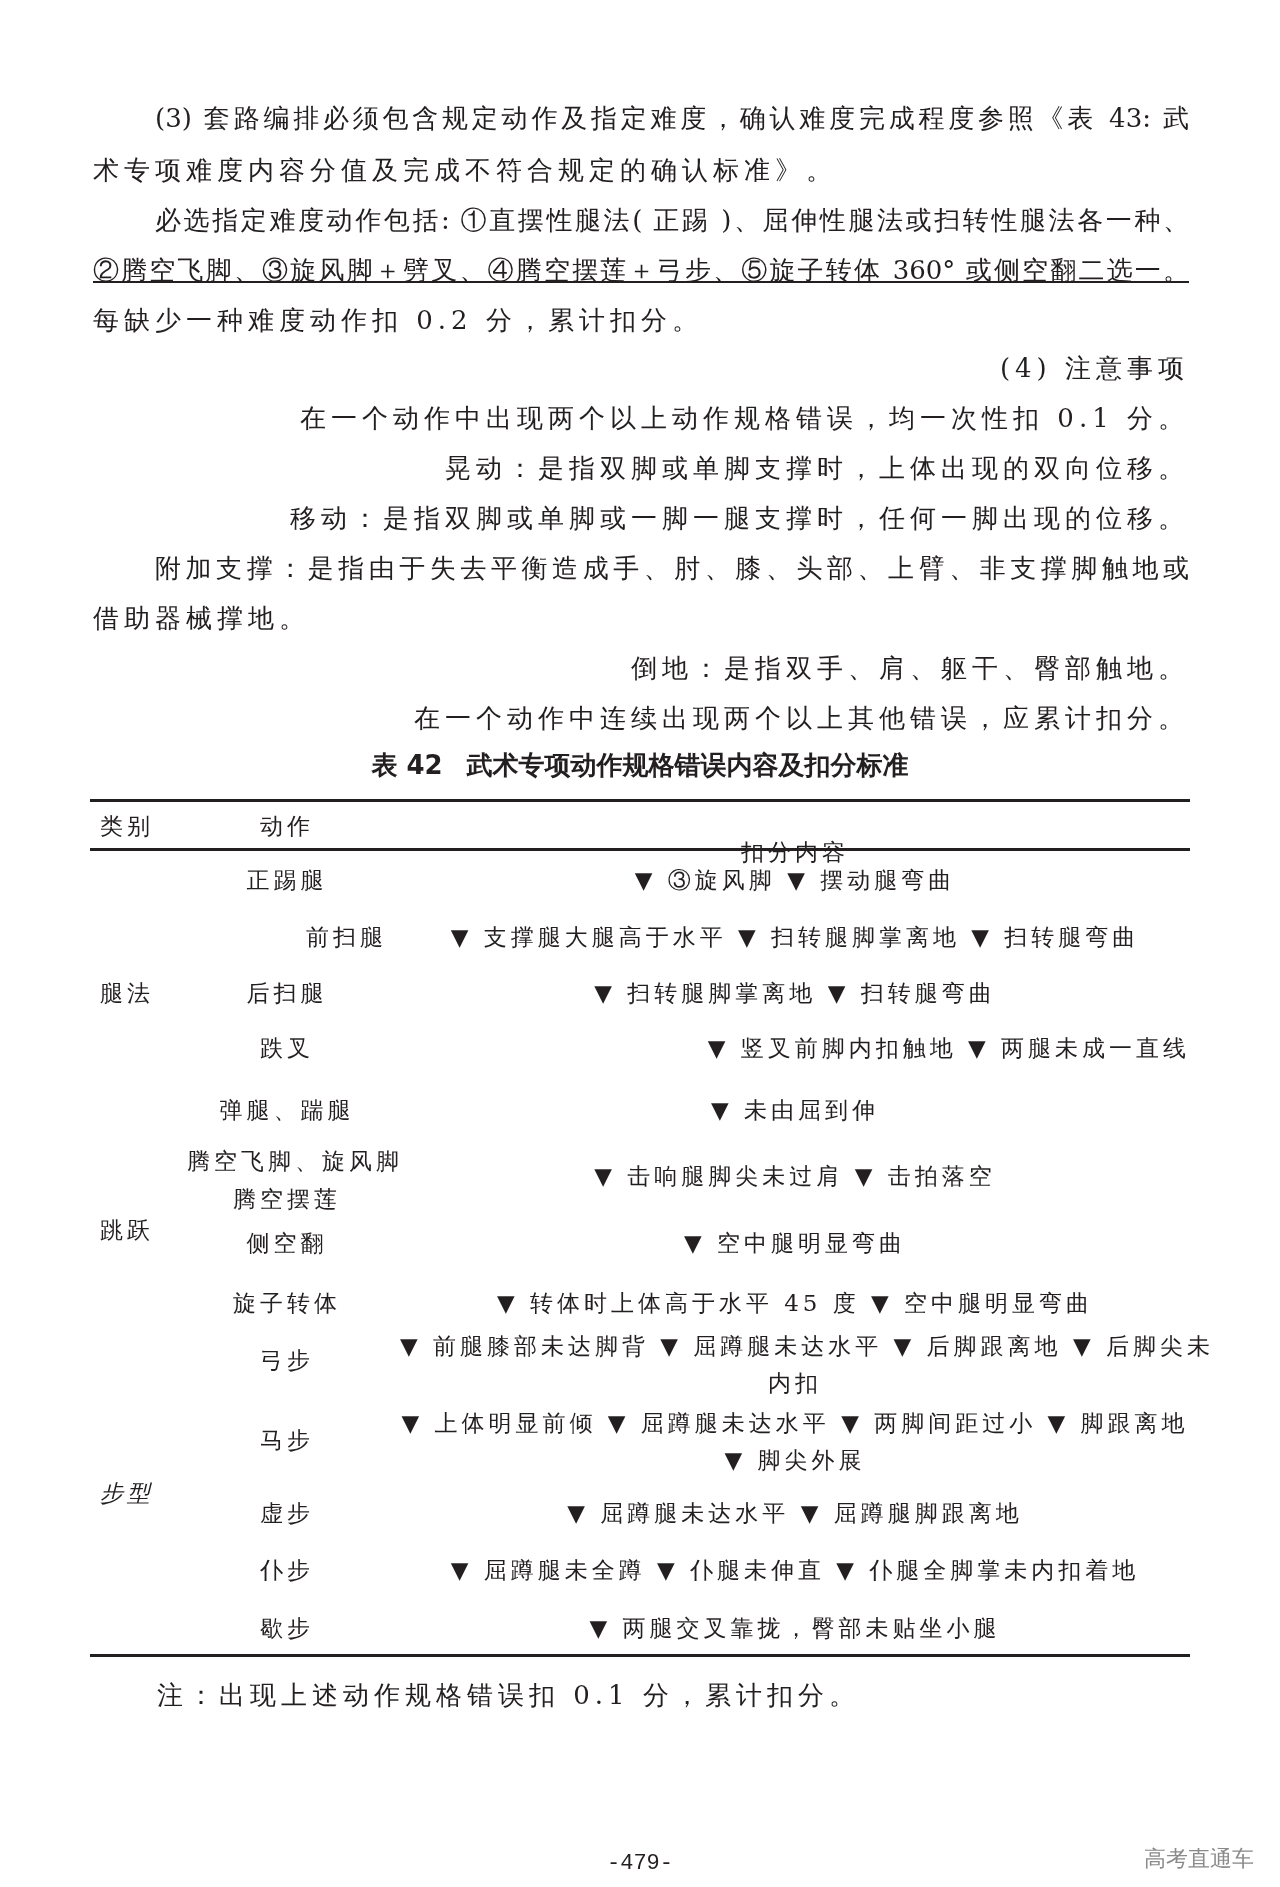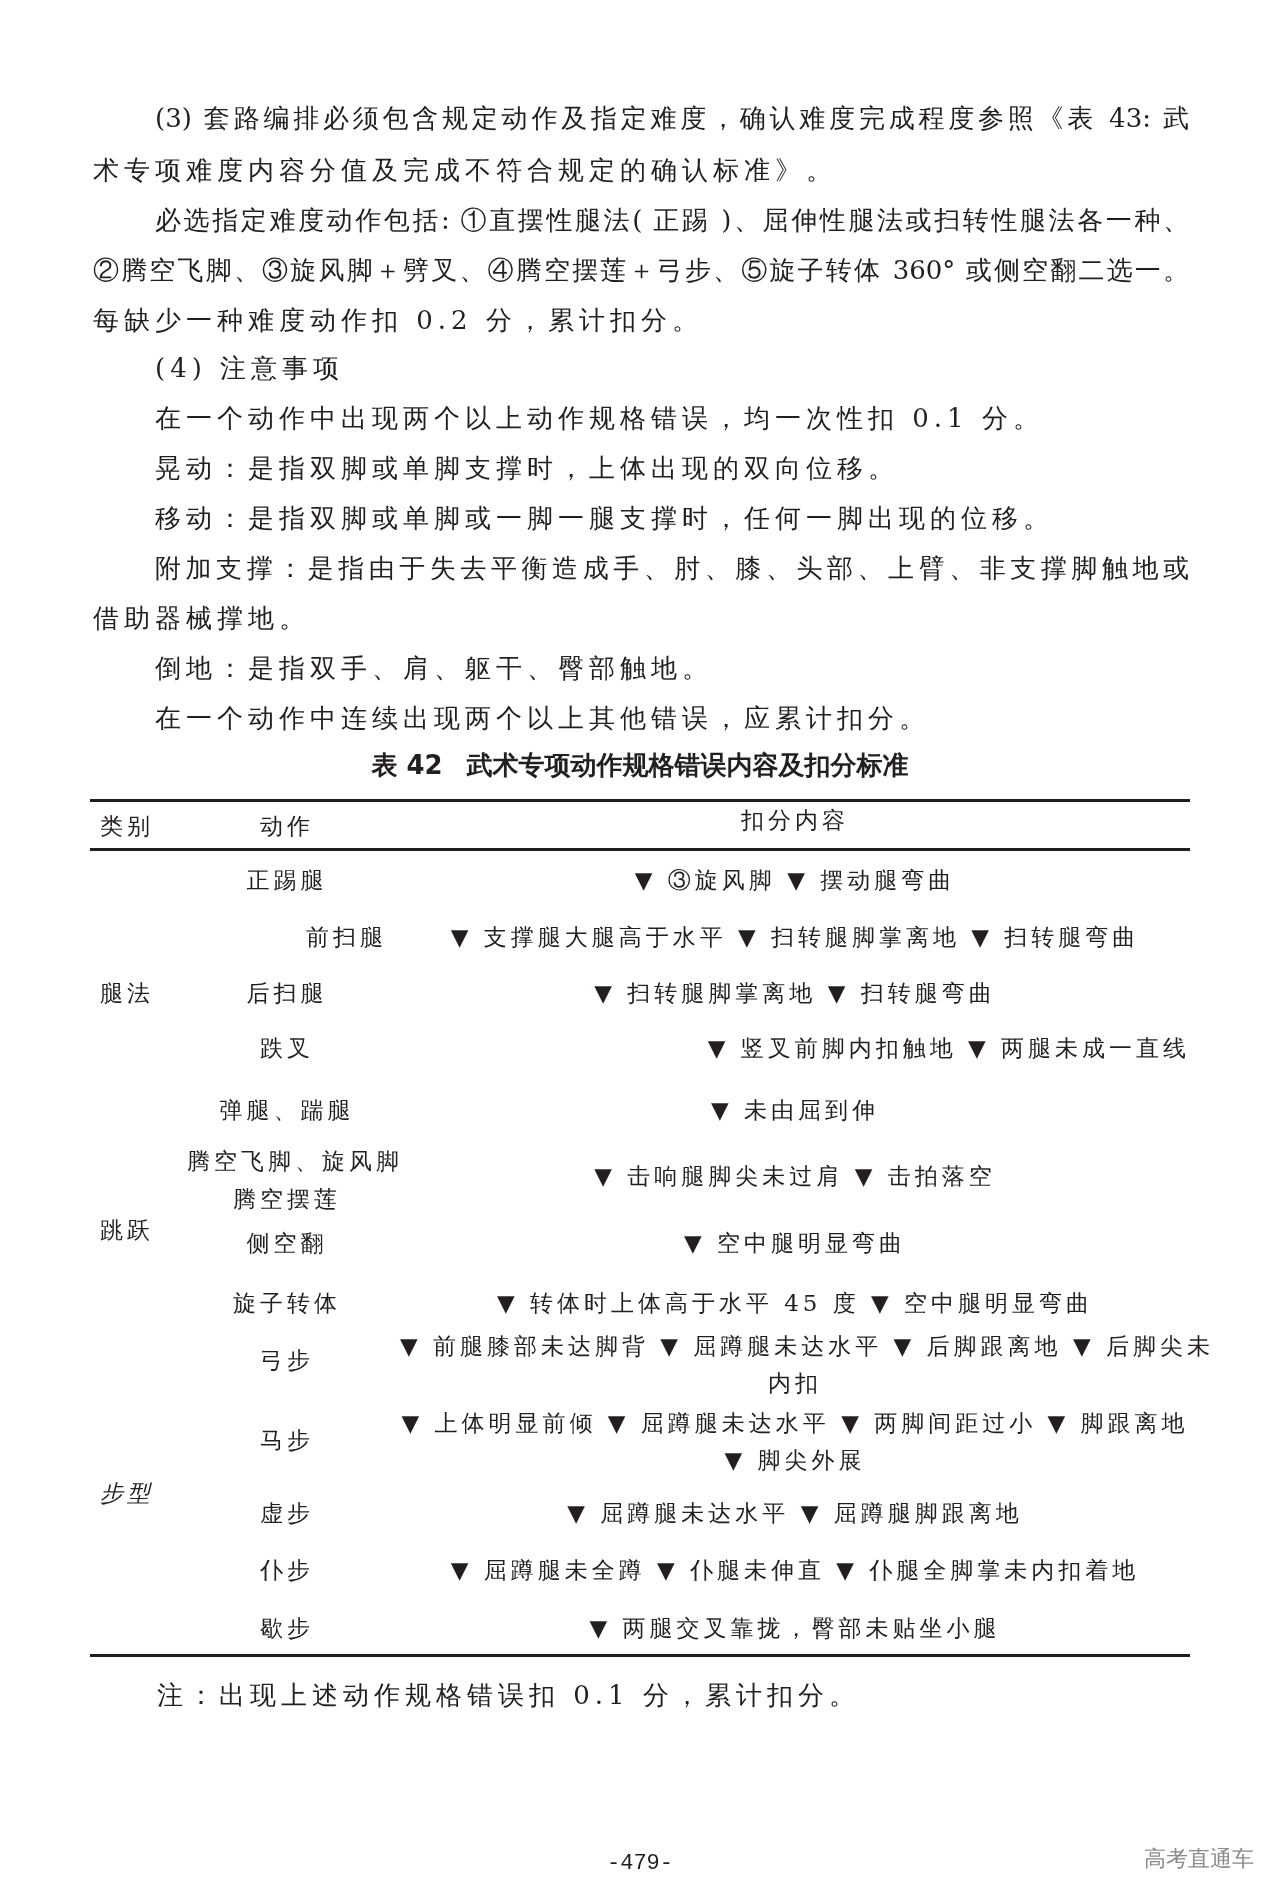--- a/index.html
+++ b/index.html
@@ -1,21 +1,21 @@
 <!DOCTYPE html>
 <html><head>
   <meta charset="utf-8">
   <style>
     html, body { margin: 0; padding: 0; background: #ffffff; }
     body { width: 1280px; height: 1887px; position: relative; overflow: hidden;
       font-family: "DejaVu Serif", "Liberation Serif", serif; color: #231f20; }
     .page { position: absolute; left: 0; top: 0; width: 1280px; height: 1850px; }
     .line { position: absolute; left: 93px; width: 1096px; font-size: 26px; line-height: 34px;
       white-space: nowrap; letter-spacing: 5px; }
-    .line.indent { padding-left: 62px; box-sizing: border-box; }
+    .line.indent { padding-left: 62px; box-sizing: border-box; text-align: right; }
     .line.justify { text-align: justify; text-align-last: justify; letter-spacing: 0; }
     .caption { position: absolute; left: 0; width: 1280px; top: 748px; text-align: center;
       font-family: "DejaVu Sans", "Liberation Sans", sans-serif; font-weight: bold; font-size: 26px; line-height: 34px; }
     .caption .num { margin-right: 24px; }
     .rule { position: absolute; left: 90px; width: 1100px; height: 3px; background: #231f20; }
     .cell { position: absolute; font-size: 23px; line-height: 30px; white-space: nowrap; letter-spacing: 4px; }
     .cat { left: 100px; width: 80px; }
     .act { left: 187px; width: 200px; text-align: center; }
     .ded { left: 400px; width: 790px; text-align: center; }
     .ded span.l { display: block; }
@@ -26,40 +26,40 @@
       font-size: 22px; line-height: 28px; color: #8a8a8a; white-space: nowrap; }
   </style>
 </head>
 <body>
 
 <div class="page">
   <div id="paragraphs">
       <div class="line indent justify" style="top: 101px;">(3) 套路编排必须包含规定动作及指定难度，确认难度完成程度参照《表 43: 武</div>
       <div class="line" style="top: 153px;">术专项难度内容分值及完成不符合规定的确认标准》。</div>
       <div class="line indent justify" style="top: 203px;">必选指定难度动作包括: ①直摆性腿法( 正踢 )、屈伸性腿法或扫转性腿法各一种、</div>
-      <div class="line justify" style="top: 253px;">②腾空飞脚、③旋风脚＋劈叉、④腾空摆莲＋弓步、⑤旋子转体 360° 或侧空翻二选一。</div>
+      <div class="line justify" style="top: 253px; text-decoration: underline;">②腾空飞脚、③旋风脚＋劈叉、④腾空摆莲＋弓步、⑤旋子转体 360° 或侧空翻二选一。</div>
       <div class="line" style="top: 303px;">每缺少一种难度动作扣 0.2 分，累计扣分。</div>
       <div class="line indent" style="top: 351px;">(4) 注意事项</div>
       <div class="line indent" style="top: 401px;">在一个动作中出现两个以上动作规格错误，均一次性扣 0.1 分。</div>
       <div class="line indent" style="top: 451px;">晃动：是指双脚或单脚支撑时，上体出现的双向位移。</div>
       <div class="line indent" style="top: 501px;">移动：是指双脚或单脚或一脚一腿支撑时，任何一脚出现的位移。</div>
       <div class="line indent justify" style="top: 551px;">附加支撑：是指由于失去平衡造成手、肘、膝、头部、上臂、非支撑脚触地或</div>
       <div class="line" style="top: 601px;">借助器械撑地。</div>
       <div class="line indent" style="top: 651px;">倒地：是指双手、肩、躯干、臀部触地。</div>
       <div class="line indent" style="top: 701px;">在一个动作中连续出现两个以上其他错误，应累计扣分。</div>
     </div>
 
   <div class="caption">
     <span class="num">表 42</span><span>武术专项动作规格错误内容及扣分标准</span>
   </div>
 
   <div class="rule" style="top:799px;"></div>
   <div class="cell cat" style="top:811px;">类别</div>
   <div class="cell act" style="top:811px;">动作</div>
-  <div class="cell ded" style="top:805px;">扣分内容</div>
+  <div class="cell ded" style="top:837px;">扣分内容</div>
   <div class="rule" style="top:848px;"></div>
 
   <div id="table-body">
       <div class="cell cat" style="top: 978px;">腿法</div>
       <div class="cell cat" style="top: 1215px;">跳跃</div>
       <div class="cell cat" style="top: 1478px; font-style: italic;">步型</div>
       <div class="cell act" style="top: 865px;">
         <span style="display: block; line-height: 30px;">正踢腿</span>
       </div>
       <div class="cell ded" style="top: 865px;">

